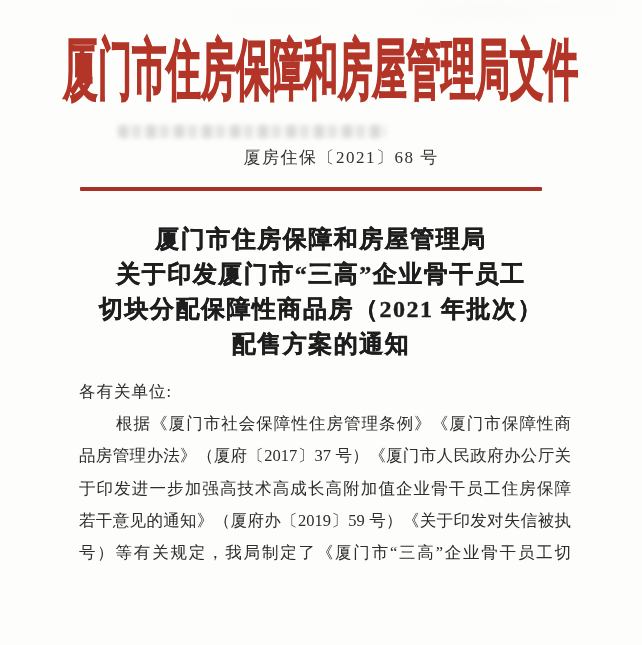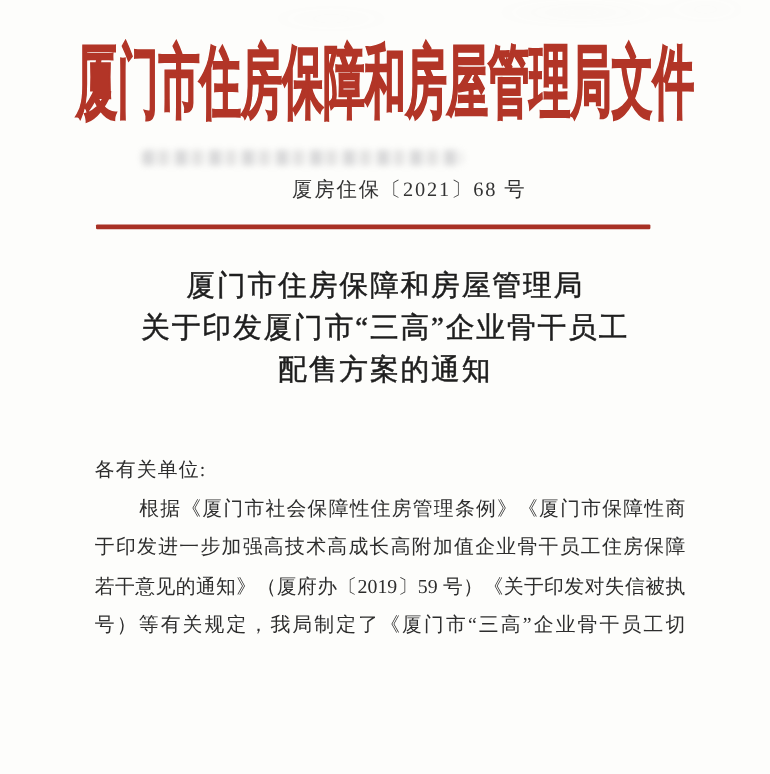--- a/index.html
+++ b/index.html
@@ -71,21 +71,21 @@
     background: #a83125;
     border-radius: 1px;
   }
 
   .doc-title {
     position: absolute;
     top: 222px; left: 0; width: 642px;
     text-align: center;
     font-size: 24px;
     line-height: 35px;
-    font-weight: 400;
+    font-weight: 700;
     letter-spacing: 1.5px;
     color: #1e1e1e;
     -webkit-text-stroke: 0.4px #1e1e1e;
   }
 
   .doc-body {
     position: absolute;
     top: 376px; left: 79px; width: 492px;
     font-size: 16.5px;
     line-height: 32.2px;
@@ -115,24 +115,26 @@
 
   <div class="bleed-artifact"></div>
 
   <div class="doc-number">厦房住保〔2021〕68 号</div>
 
   <div class="red-rule"></div>
 
   <div class="doc-title">
     <div>厦门市住房保障和房屋管理局</div>
     <div>关于印发厦门市“三高”企业骨干员工</div>
+    <div>切块分配保障性商品房（2021 年批次）</div>
     <div>配售方案的通知</div>
   </div>
 
   <div class="doc-body">
     <div class="salutation">各有关单位:</div>
     <div class="body-line indent">根据《厦门市社会保障性住房管理条例》《厦门市保障性商</div>
+    <div class="body-line">品房管理办法》（厦府〔2017〕37 号）《厦门市人民政府办公厅关</div>
     <div class="body-line">于印发进一步加强高技术高成长高附加值企业骨干员工住房保障</div>
     <div class="body-line">若干意见的通知》（厦府办〔2019〕59 号）《关于印发对失信被执</div>
     <div class="body-line">号）等有关规定，我局制定了《厦门市“三高”企业骨干员工切</div>
   </div>
 
 </div>
 
 </body></html>

